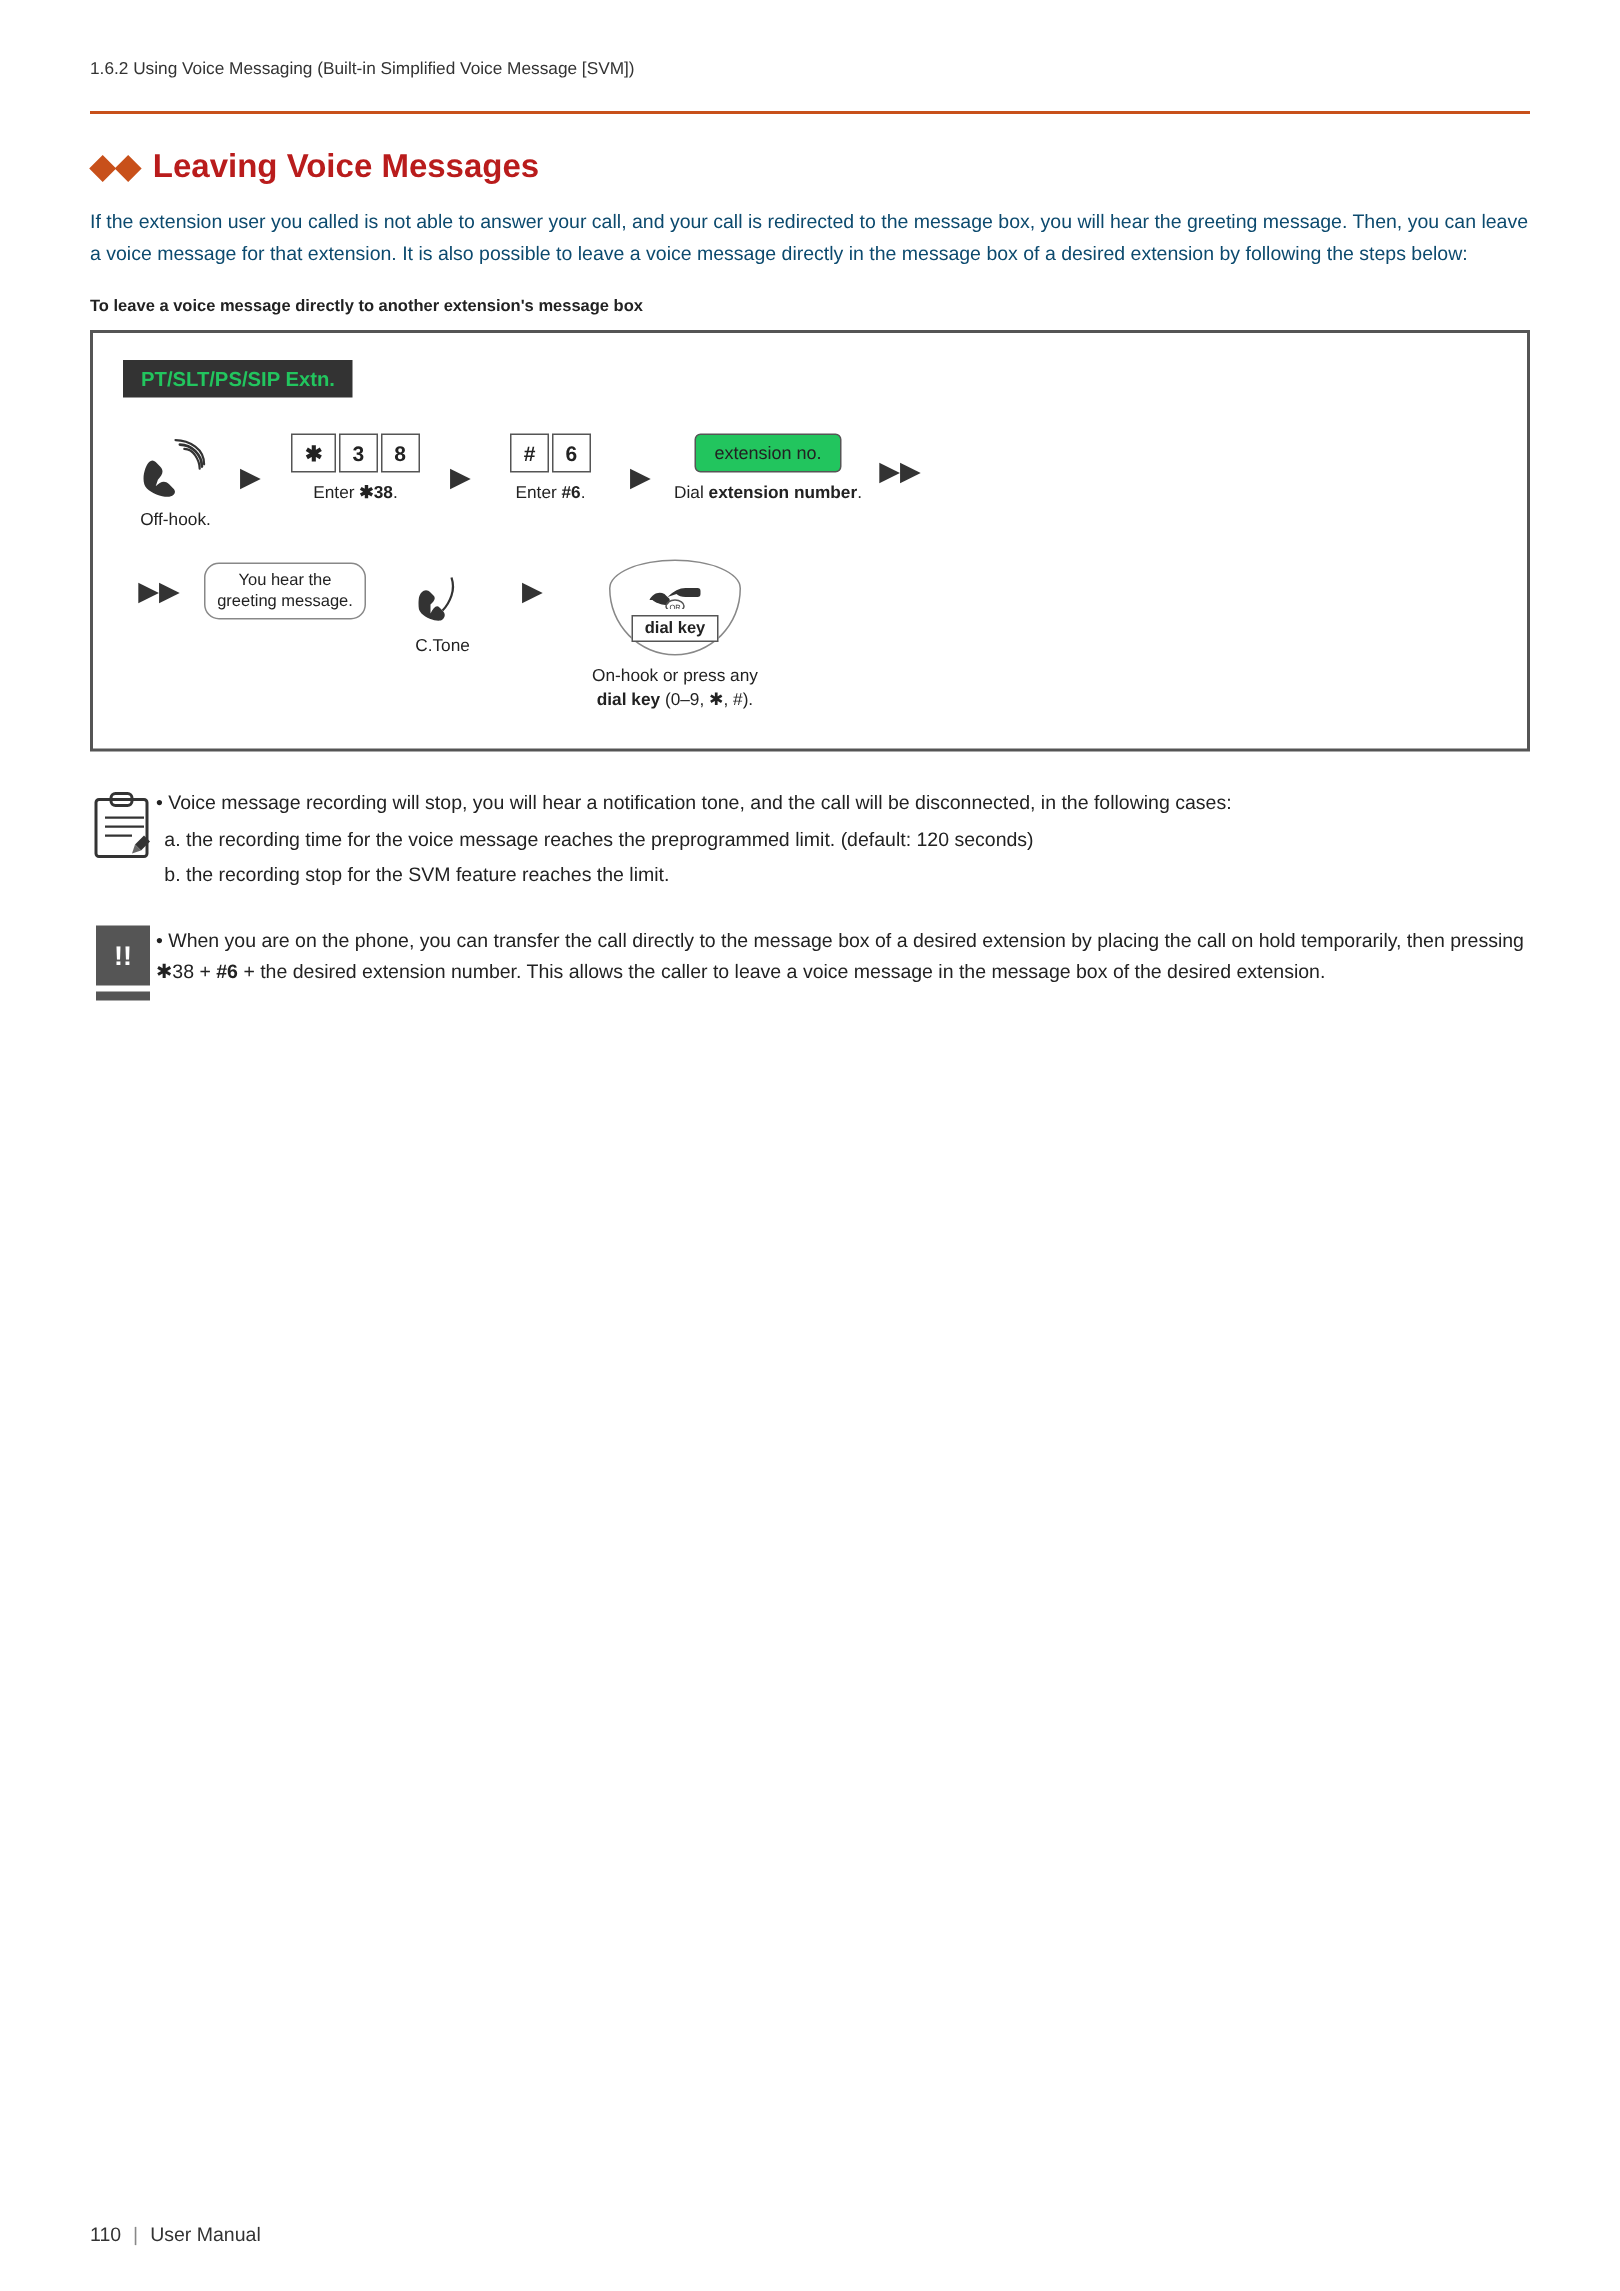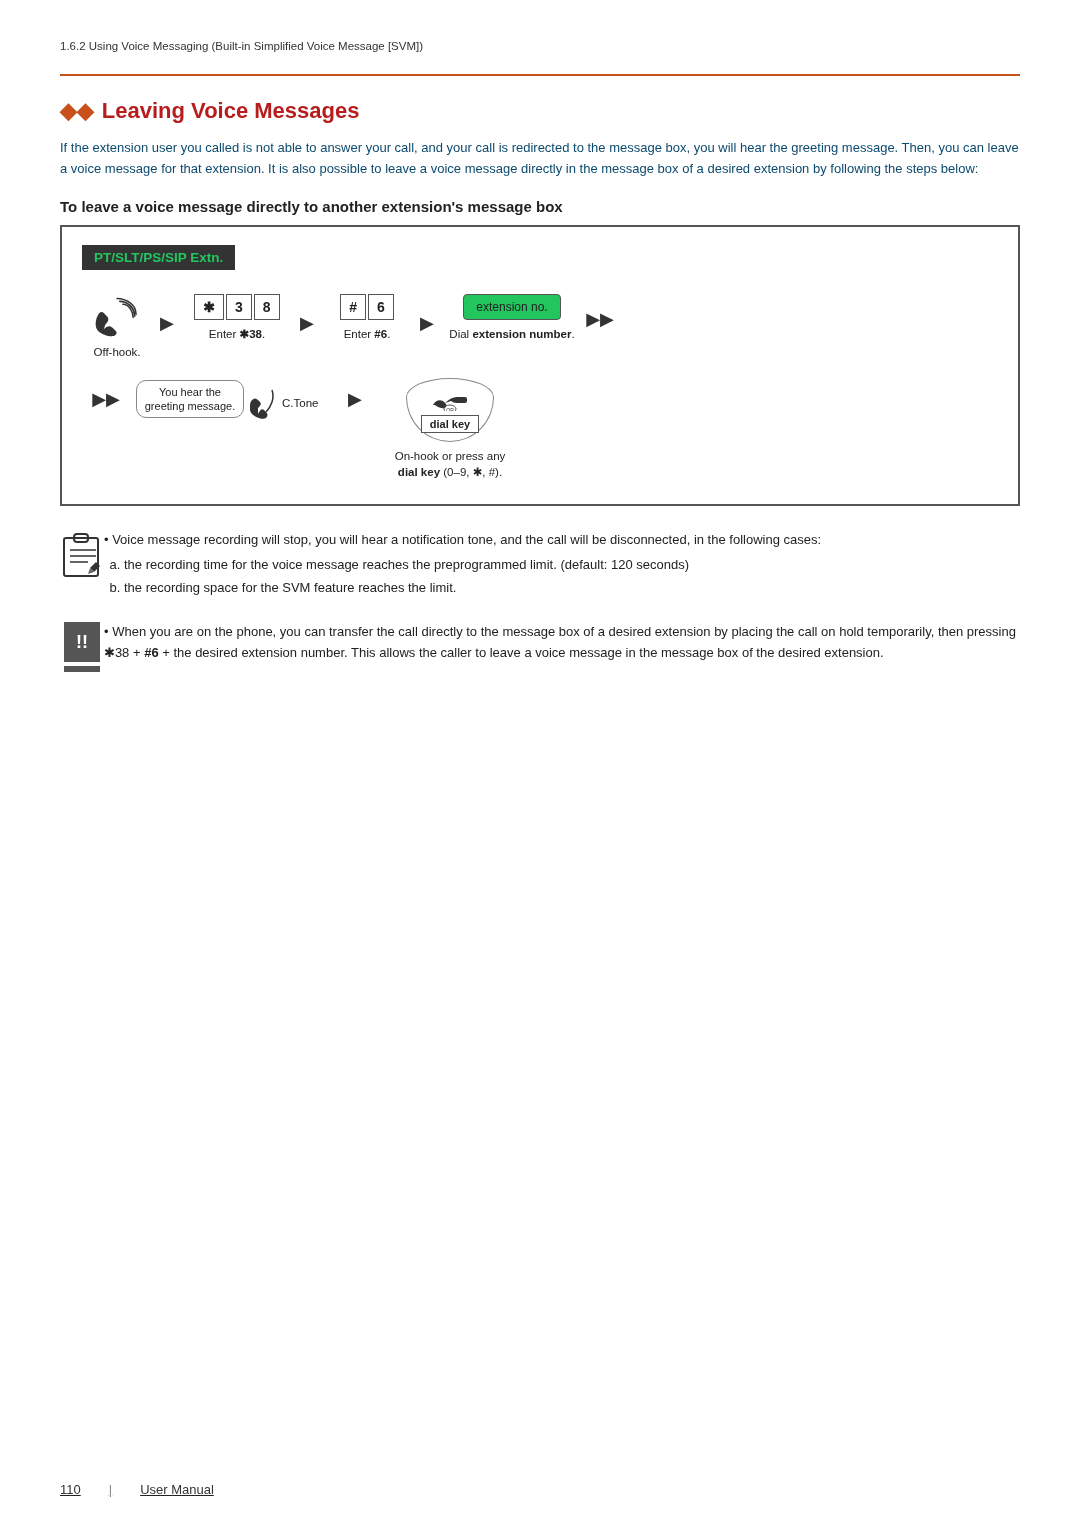--- a/index.html
+++ b/index.html
@@ -36,21 +36,21 @@
       font-weight: bold;
       color: #b91c1c;
     }
     .intro-text {
       font-size: 13px;
       line-height: 1.6;
       margin-bottom: 18px;
       color: #0c4a6e;
     }
     .instruction-label {
-      font-size: 15px;
+      font-size: 11px;
       font-weight: bold;
       margin-bottom: 10px;
     }
     
     .diagram-box {
       border: 2px solid #555;
       padding: 18px 20px 24px 20px;
       margin-bottom: 24px;
       background: #fff;
     }
@@ -139,21 +139,21 @@
       border-radius: 10px;
       padding: 4px 8px;
       font-size: 11px;
       background: #fff;
       text-align: center;
       line-height: 1.3;
     }
     
     .ctone-cell {
       display: flex;
-      flex-direction: row;
+      flex-direction: column;
       align-items: center;
     }
     
     .dialkey-wrapper {
       border: 1.5px solid #888;
       border-radius: 50% 50% 50% 50% / 30% 30% 70% 70%;
       padding: 10px 14px 8px 14px;
       display: flex;
       flex-direction: column;
       align-items: center;
@@ -207,23 +207,22 @@
       justify-content: center;
       width: 36px;
       height: 40px;
     }
     .footer {
       position: fixed;
       bottom: 30px;
       left: 60px;
       display: flex;
       align-items: center;
-      gap: 28px;
+      gap: 8px;
       font-size: 13px;
-      text-decoration: underline;
     }
     .footer-page {
       color: #333;
     }
     .footer-divider {
       color: #888;
     }
     .footer-title {
       color: #333;
     }
@@ -350,21 +349,21 @@
     <line x1="10" y1="26" x2="36" y2="26" stroke="#333" stroke-width="1.5"></line>
     <line x1="10" y1="32" x2="28" y2="32" stroke="#333" stroke-width="1.5"></line>
 
     <path d="M30 38 L36 32 L40 36 L34 42 Z" fill="#333"></path>
     <path d="M30 38 L28 44 L34 42 Z" fill="#666"></path>
   </svg>
   <div class="note-text">
     <p>• Voice message recording will stop, you will hear a notification tone, and the call will be disconnected, in the following cases:</p>
     <ol type="a">
       <li>the recording time for the voice message reaches the preprogrammed limit. (default: 120 seconds)</li>
-      <li>the recording space for the SVM feature reaches the limit.</li>
+      <li>the recording stop for the SVM feature reaches the limit.</li>
     </ol>
   </div>
 </div>
 
 <div class="note-block">
   <div class="double-exclaim-icon">
     <div class="exclaim-box">!!</div>
     <div style="width:36px;height:6px;background:#555;margin-top:2px;"></div>
   </div>
   <div class="note-text">

